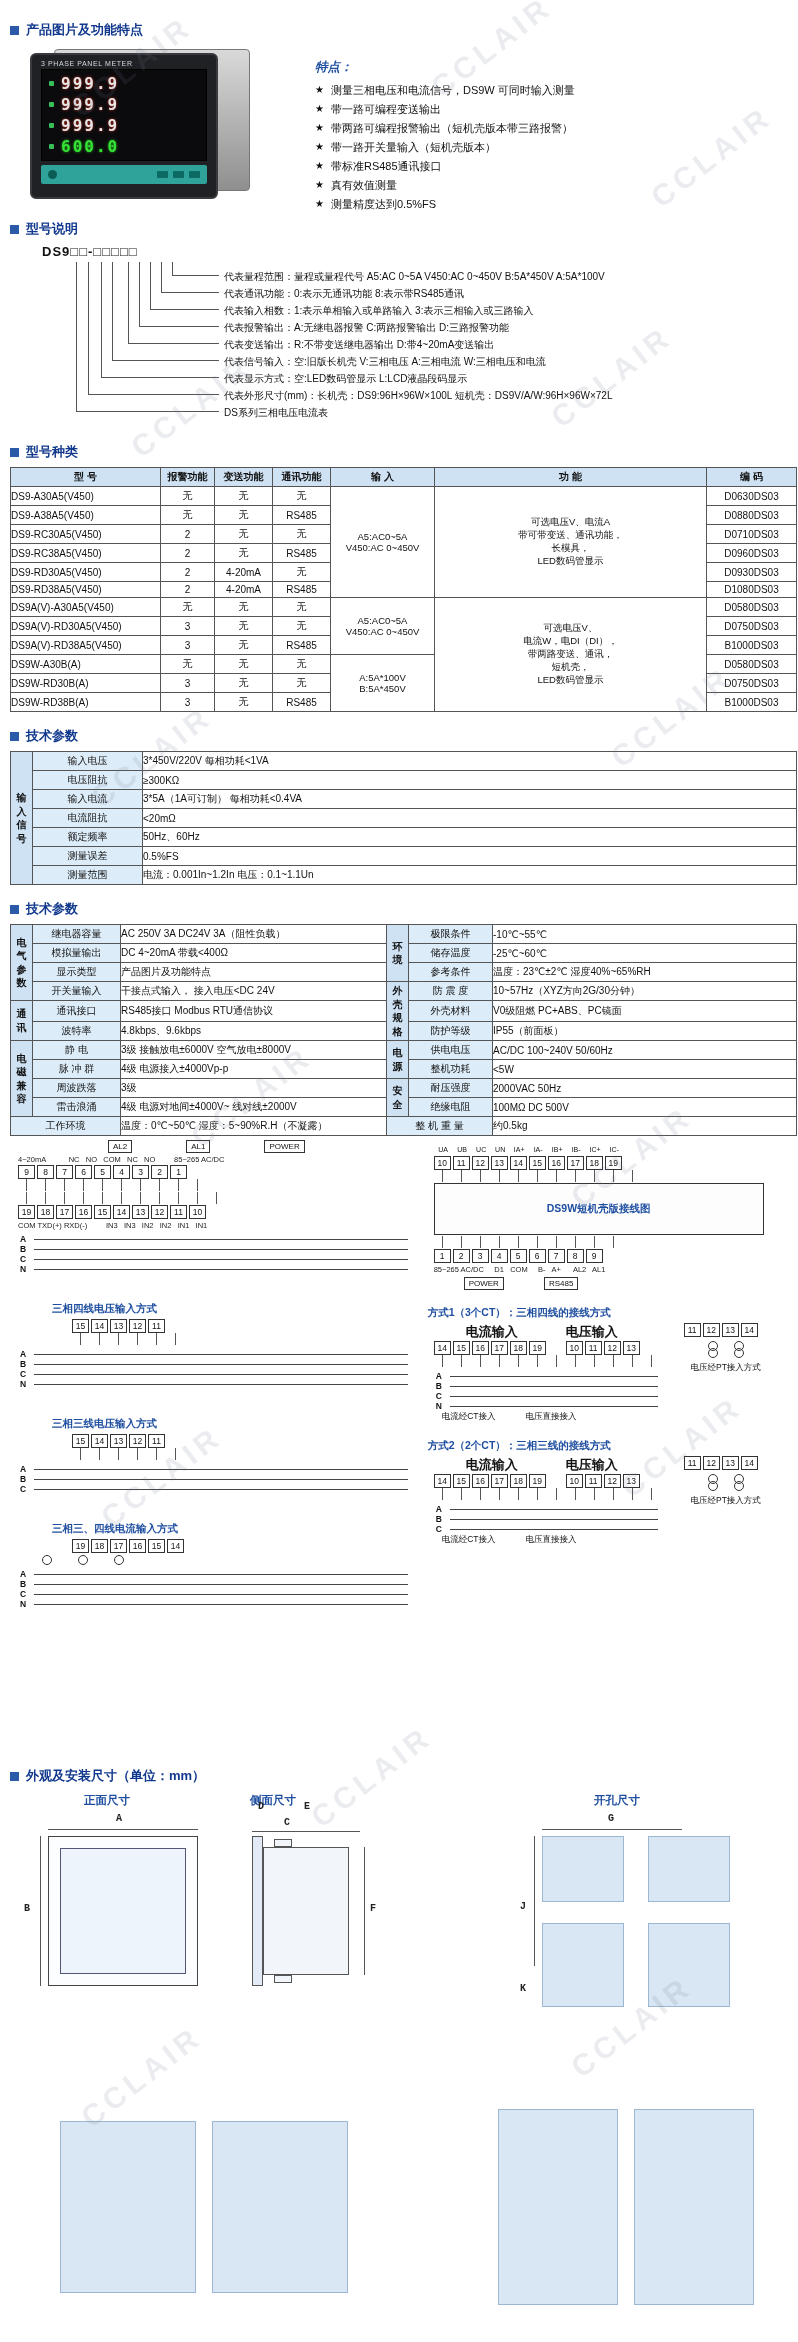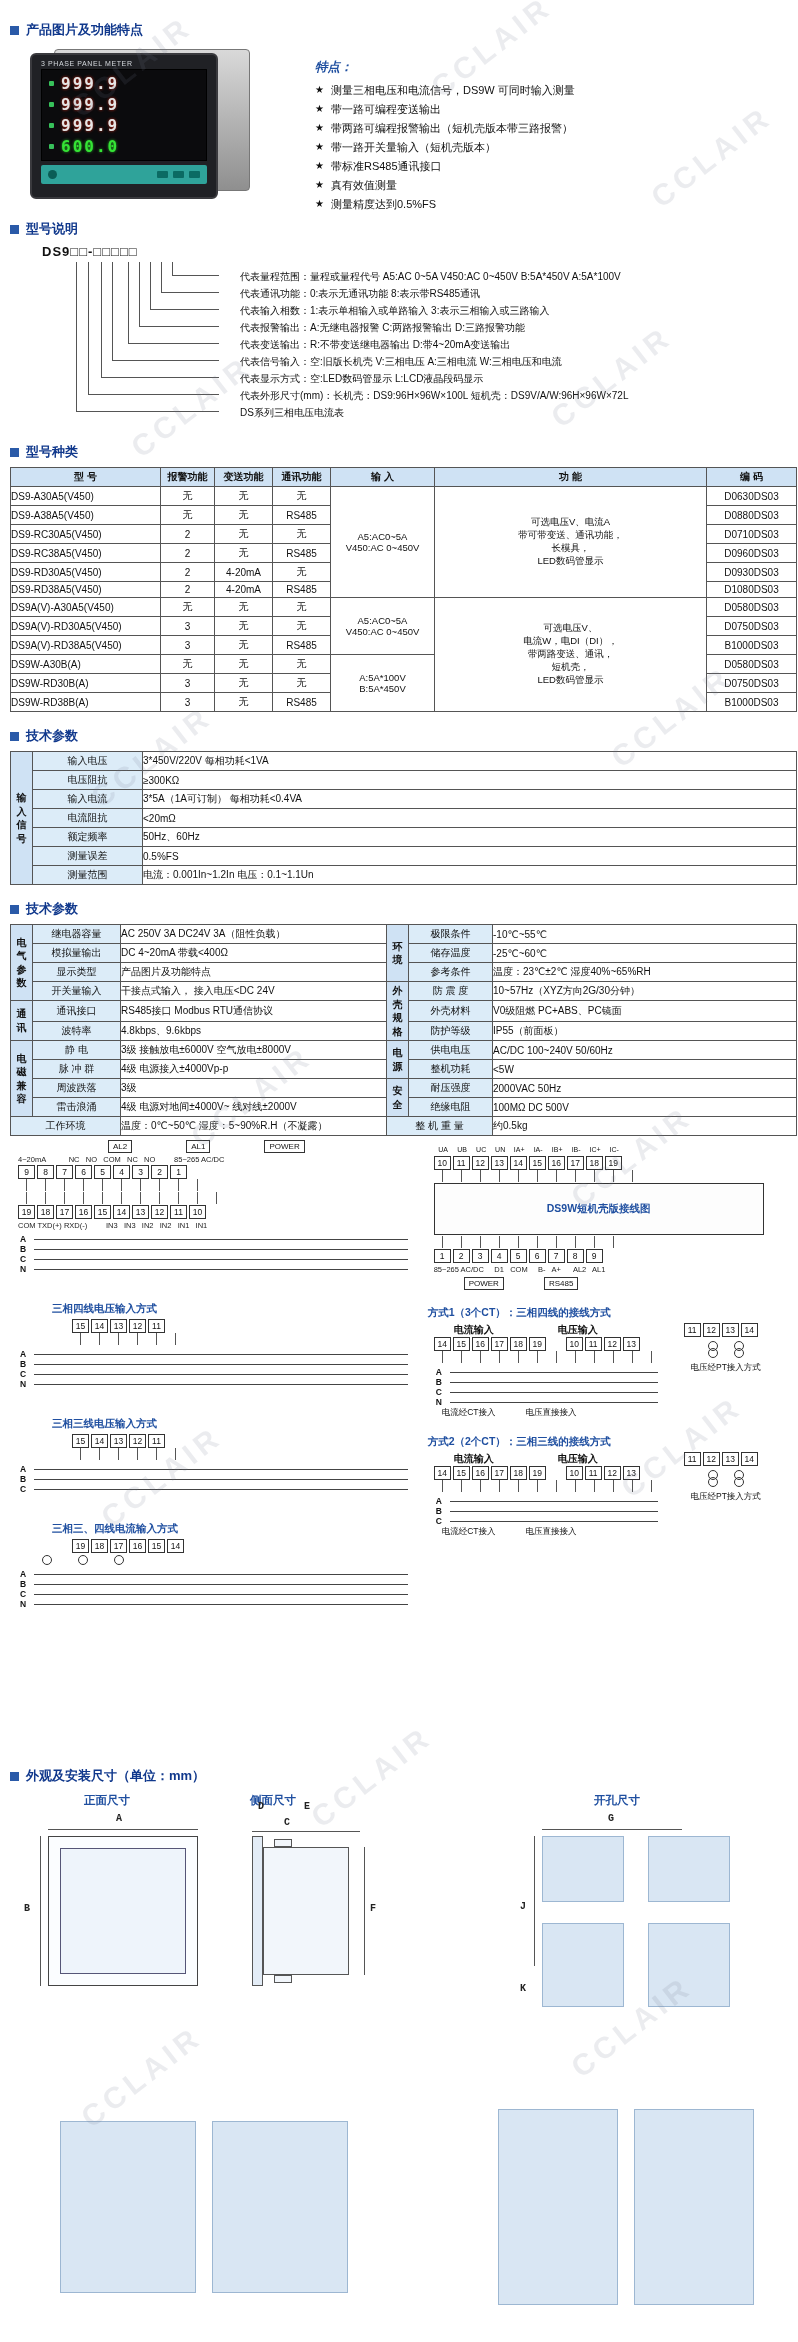--- a/index.html
+++ b/index.html
@@ -32,21 +32,21 @@
 .btns { display:flex; gap:5px; } .btn { width:11px; height:7px; background:#0b6b63; border-radius:1px; }
 .features { margin-left:52px; margin-top:14px; position:relative; z-index:2; }
 .features-title { color:#1f4fa0; font-weight:bold; font-style:italic; font-size:12.5px; margin-bottom:7px; }
 .feature { font-size:11px; margin:4px 0; display:flex; gap:7px; align-items:flex-start; }
 .star { font-size:10px; line-height:14px; }
 
 
 .model-diagram { position:relative; height:184px; margin-left:30px; font-size:10px; z-index:2; }
 .model-code { position:absolute; left:6px; top:0; font-weight:bold; font-size:13px; letter-spacing:1px; }
 .conn { position:absolute; border-left:1px solid #555; border-bottom:1px solid #555; }
-.m-line { position:absolute; left:204px; white-space:nowrap; }
+.m-line { position:absolute; left:188px; white-space:nowrap; }
 
 
 table.t { border-collapse:collapse; margin:0 4px; position:relative; z-index:2; table-layout:fixed; }
 .t th, .t td { border:1px solid #555; font-size:10px; padding:2px 3px; text-align:center; overflow:hidden; }
 .t th { background:#cfe2f4; font-weight:bold; }
 .t td.ta-l { text-align:left; padding-left:0; }
 .t td.pre { white-space:pre-line; font-size:9.5px; }
 .vlab { background:#cfe2f4; word-break:break-all; line-height:1.35; font-weight:bold;
   text-align:center; font-size:10px; padding:2px 5px; }
 .pname { background:#dcecf8; }
@@ -70,21 +70,21 @@
 .bus { margin-top:4px; }
 .busline { height:0; border-top:1px solid #444; margin:9px 6px 0 22px; position:relative; }
 .busletter { position:absolute; left:-14px; top:-6px; font-size:8.5px; font-weight:bold; }
 .subdiag { margin-top:32px; }
 .subdiag .dcap { display:block; margin:0 0 3px 40px; }
 .ctrow { display:flex; gap:26px; margin:2px 0 0 30px; }
 .ptc { width:10px; height:10px; border:1px solid #333; border-radius:50%; }
 .modeblock { margin-top:12px; }
 .mode-flex { display:flex; gap:10px; margin-top:3px; }
 .mode-main { width:236px; }
-.mode-labels { display:flex; font-size:10px; font-weight:bold; gap:64px; margin-left:26px; }
+.mode-labels { display:flex; font-size:13px; font-weight:bold; gap:48px; margin-left:38px; }
 .strips { display:flex; gap:14px; }
 .capsrow { display:flex; gap:30px; font-size:8.5px; margin:4px 0 0 14px; }
 .mode-pt { width:104px; text-align:center; }
 .ptsyms { display:flex; justify-content:center; gap:16px; margin:4px 0; }
 .ptpair { display:flex; flex-direction:column; gap:0; align-items:center; }
 .cap3 { font-size:8.5px; }
 
 
 .dims { position:relative; height:556px; margin:2px 6px; z-index:2;font-family:Liberation Mono, monospace; }
 .dcap2 { position:absolute; color:#1f4fa0; font-weight:bold; font-size:11.5px; }

